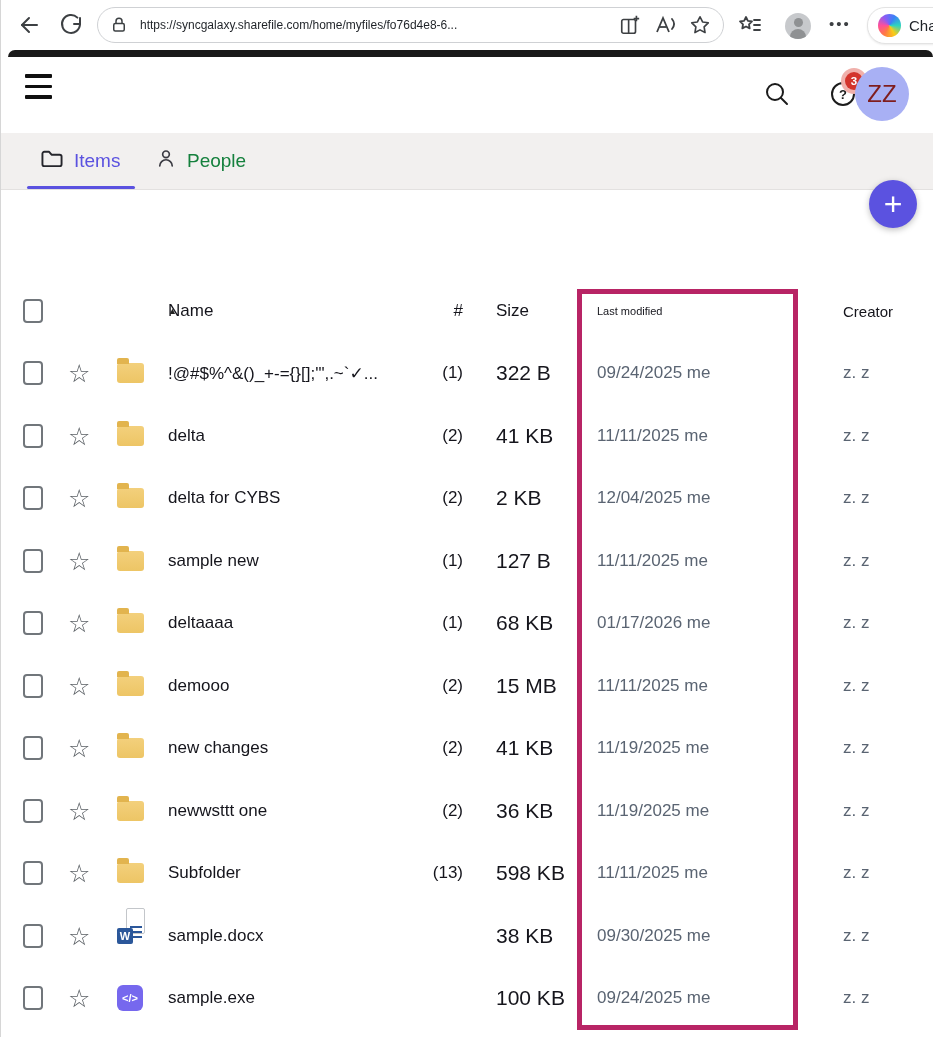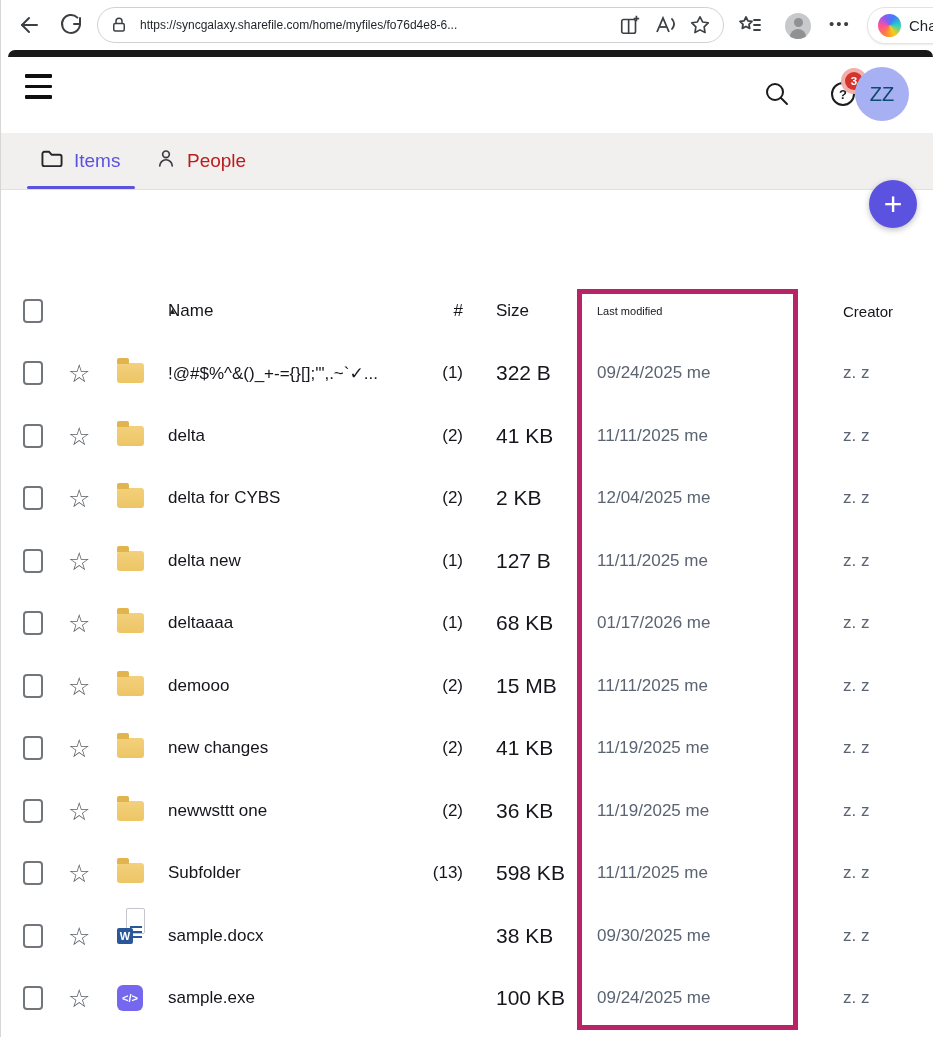--- a/index.html
+++ b/index.html
@@ -28,26 +28,26 @@
   .app-header{position:absolute;left:0;right:0;top:57px;height:76px;background:#fff;}
   .hamburger{position:absolute;left:24px;top:17px;width:27px;cursor:pointer;}
   .hamburger i{display:block;height:3.5px;background:#0f0f0f;border-radius:1px;margin-bottom:7px;}
   .search-btn{position:absolute;left:763px;top:24px;}
   .help-btn{position:absolute;left:830px;top:25px;width:24px;height:24px;border:2.5px solid #1c1c1c;border-radius:50%;
             box-sizing:border-box;display:flex;align-items:center;justify-content:center;font-size:13px;font-weight:bold;color:#1c1c1c;}
   .help-badge{position:absolute;left:-2px;top:-12px;transform:translateX(14px);width:18px;height:18px;border-radius:50%;
               background:var(--badge-red);color:#fff;font-size:11.5px;font-weight:bold;display:flex;align-items:center;justify-content:center;
               box-shadow:0 0 0 4px #f0b0ab;}
   .app-avatar{position:absolute;left:854px;top:10px;width:54px;height:54px;border-radius:50%;background:var(--avatar-bg);
-              display:flex;align-items:center;justify-content:center;font-size:20px;color:#0c4a6e;}
+              display:flex;align-items:center;justify-content:center;font-size:24px;color:#7f1d1d;}
   
   .tabstrip{position:absolute;left:0;right:0;top:133px;height:56px;background:#f2f0ef;border-bottom:1px solid #e3e1e0;}
   .tab{position:absolute;top:0;height:100%;display:flex;align-items:center;gap:11px;cursor:pointer;font-size:19px;}
   .tab-items{left:40px;color:var(--accent);}
-  .tab-people{left:155px;color:#b91c1c;}
+  .tab-people{left:155px;color:#15803d;}
   .tab-underline{position:absolute;left:26px;bottom:0;width:108px;height:3px;background:var(--accent);border-radius:2px;}
   
   .fab{position:absolute;left:868px;top:180px;width:48px;height:48px;border-radius:50%;background:var(--accent);color:#fff;
        font-size:32px;font-weight:300;display:flex;align-items:center;justify-content:center;box-shadow:0 2px 6px rgba(0,0,0,.25);cursor:pointer;line-height:1;}
   
   .thead{position:absolute;left:0;right:0;top:287px;height:48px;}
   .thead span, .row span{position:absolute;top:50%;transform:translateY(-50%);}
   .thead .hname{left:167px;font-size:17px;color:var(--ink);display:flex;gap:8px;align-items:center;}
   .sort{font-size:9px;color:#222;}
   .hnum{left:430px;width:32px;text-align:right;font-size:17px;color:var(--ink);}
@@ -233,21 +233,21 @@
         <span class="size">2 KB</span>
         <span class="mod">12/04/2025 me</span>
         <span class="creator">z. z</span>
       </div>
       <div class="row">
         <span class="cb"></span>
         <span class="star">☆</span>
         <span class="icon-slot">
           <span class="folder"></span>
         </span>
-        <span class="name">delta new</span>
+        <span class="name">sample new</span>
         <span class="num">(1)</span>
         <span class="size">127 B</span>
         <span class="mod">11/11/2025 me</span>
         <span class="creator">z. z</span>
       </div>
       <div class="row">
         <span class="cb"></span>
         <span class="star">☆</span>
         <span class="icon-slot">
           <span class="folder"></span>

